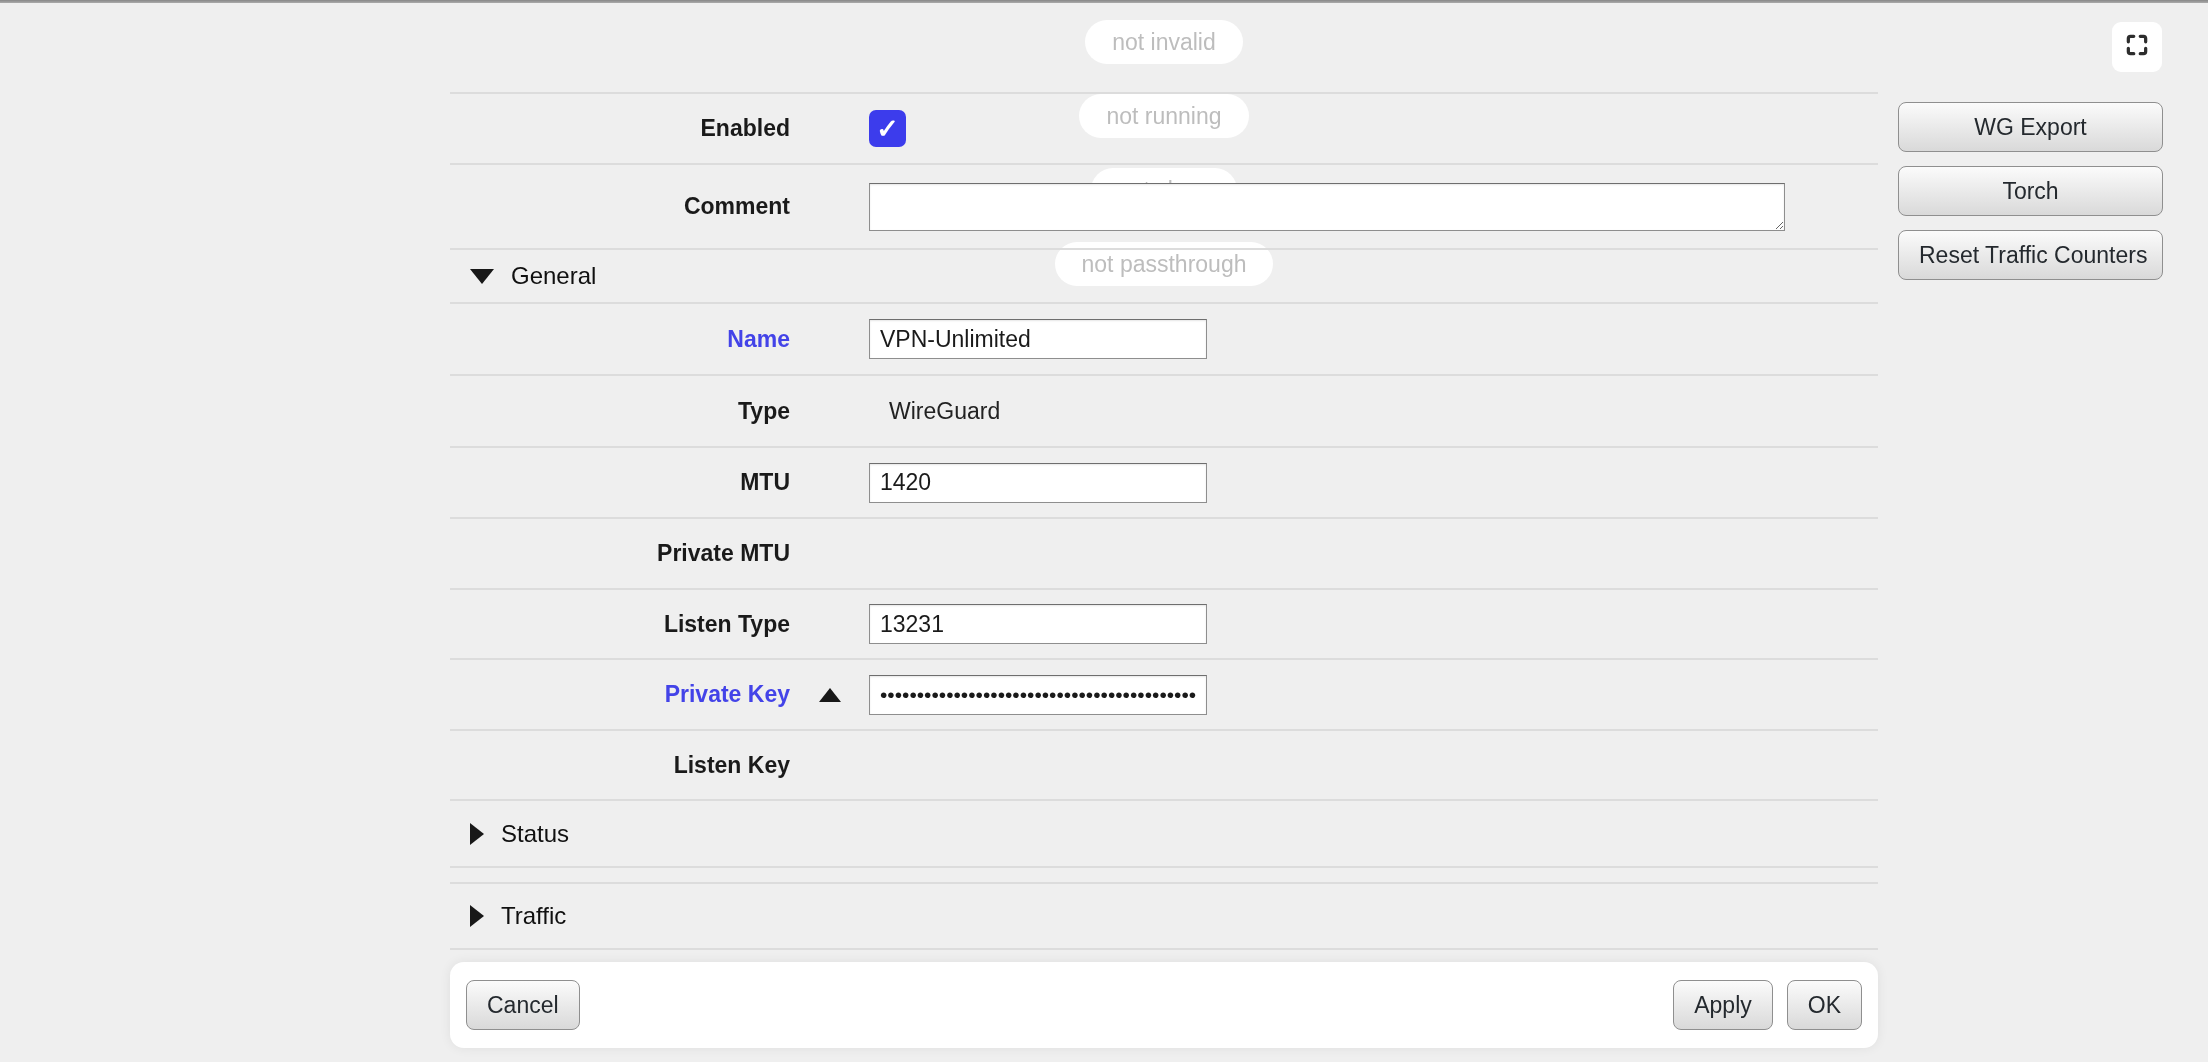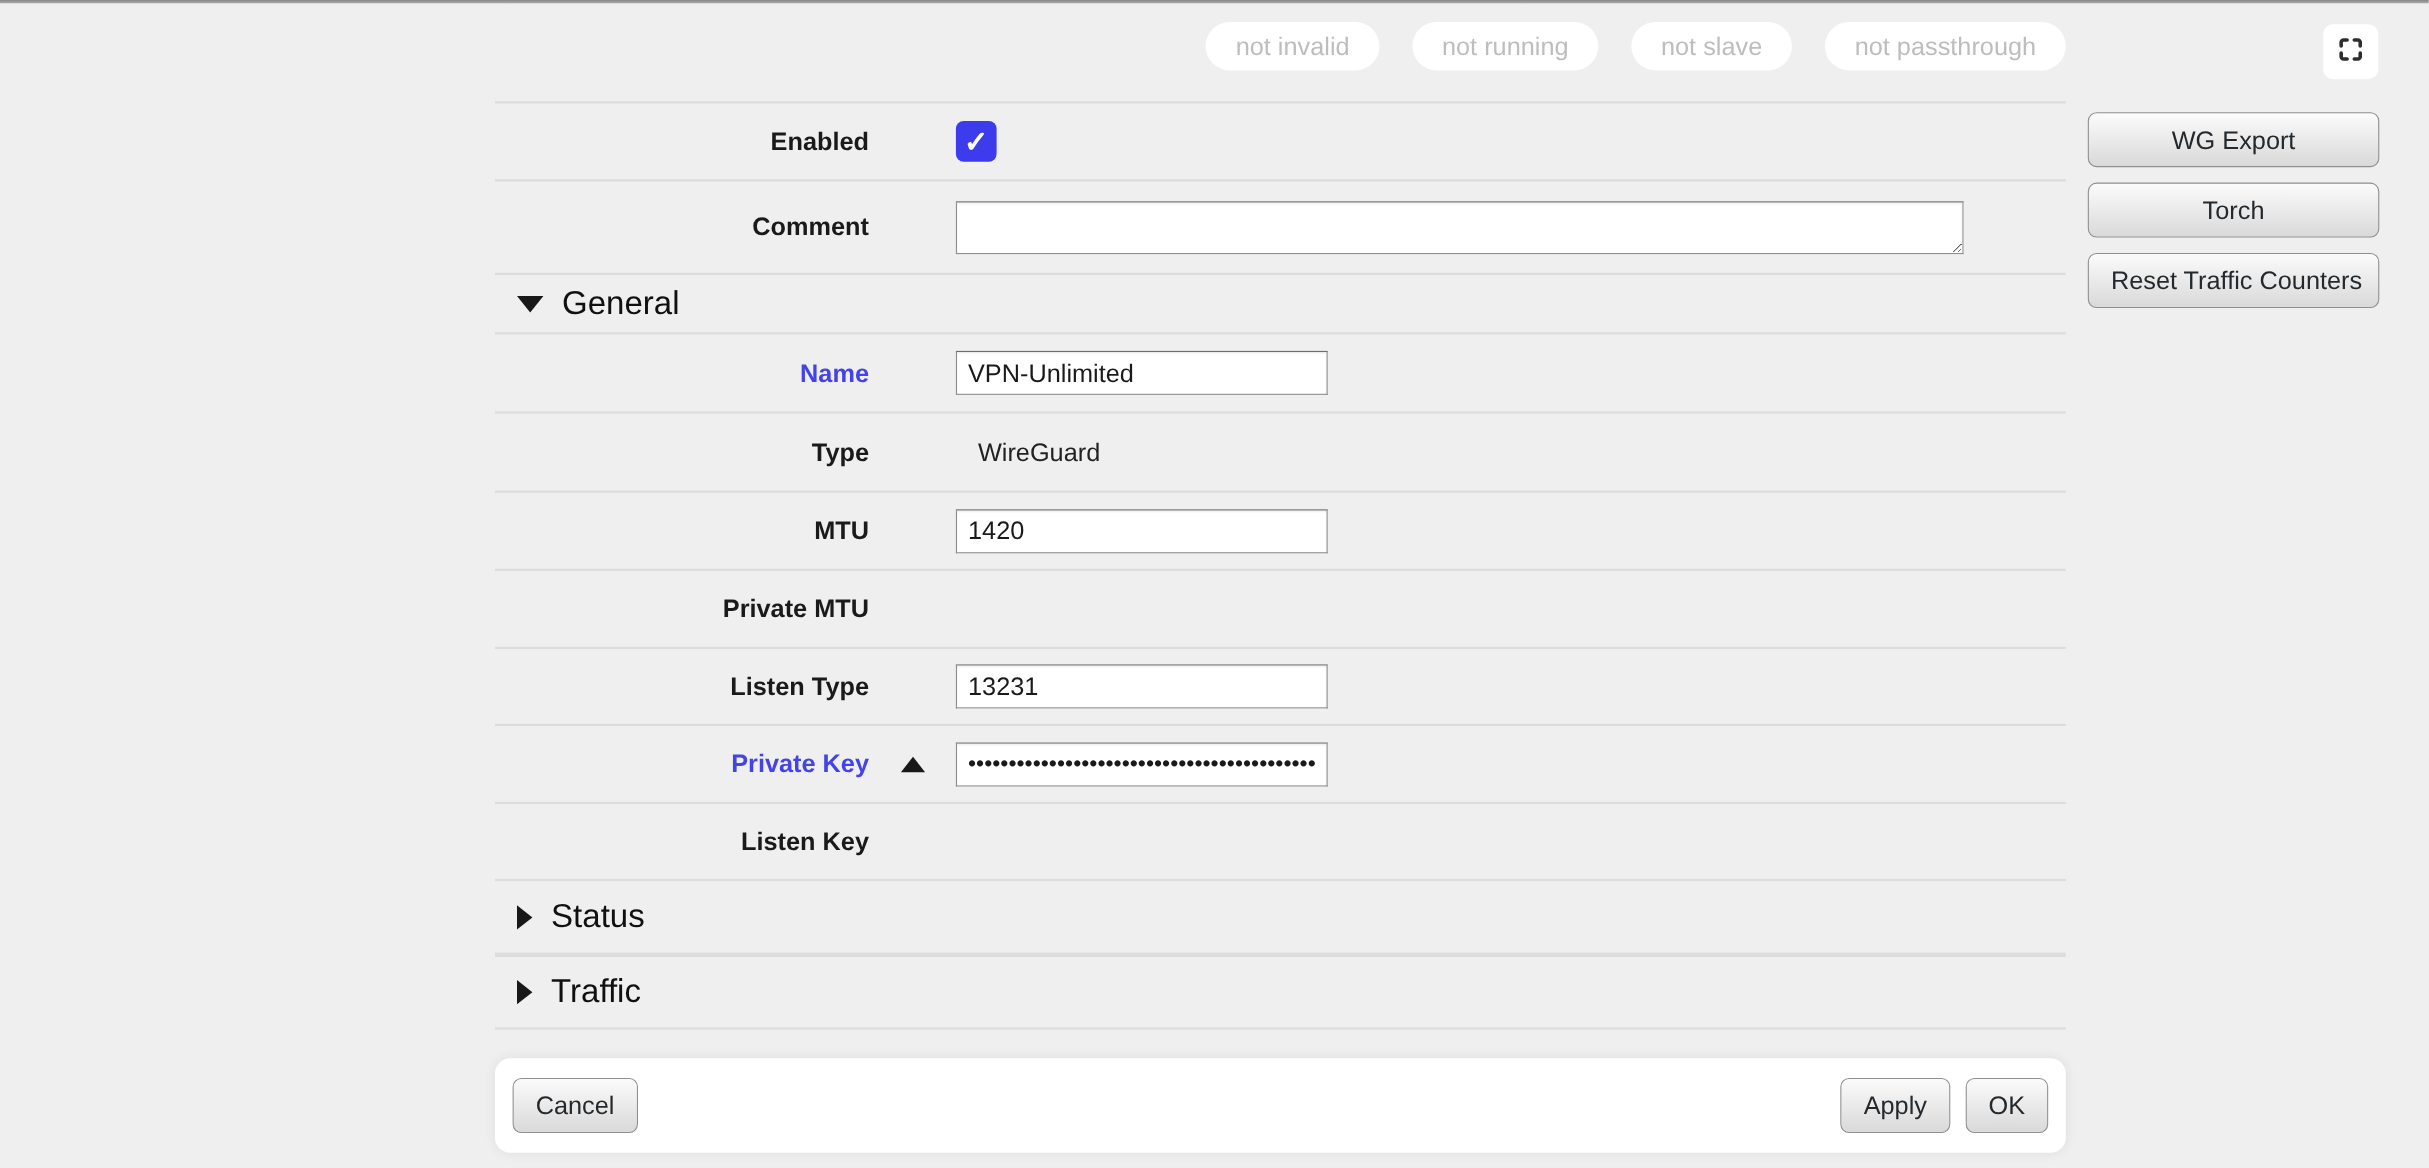--- a/index.html
+++ b/index.html
@@ -12,21 +12,21 @@
     color: #1a1a1a;
   }
   .top-border {
     position: absolute; top: 0; left: 0; right: 0; height: 3px;
     background: linear-gradient(#878787, #ababab);
   }
 
   
   .badges {
     position: absolute; left: 450px; top: 20px; width: 1428px; height: 44px;
-    display: flex; justify-content: flex-end; align-items: center; gap: 30px;
+    display: flex; justify-content: flex-start; align-items: center; gap: 30px; flex-direction: column;
   }
   .badge {
     background: #ffffff; color: #bdbdbd;
     height: 44px; line-height: 44px; padding: 0 27px;
     border-radius: 22px; font-size: 23px; white-space: nowrap;
   }
 
   
   .fullscreen-btn {
     position: absolute; left: 2112px; top: 22px; width: 50px; height: 50px;
@@ -85,38 +85,38 @@
   .checkbox {
     width: 37px; height: 37px; border-radius: 7px;
     background: #3c3cec;
     display: flex; align-items: center; justify-content: center;
     color: #ffffff; font-size: 27px; font-weight: bold;
     cursor: pointer;
   }
 
   
   .section { padding-left: 20px; }
-  .section .sec-label { font-size: 30px; color: #101010; margin-left: 17px; }
+  .section .sec-label { font-size: 24px; color: #101010; margin-left: 17px; }
   .tri-down {
     width: 0; height: 0;
     border-left: 12px solid transparent; border-right: 12px solid transparent;
     border-top: 15px solid #181818;
   }
   .tri-right {
     width: 0; height: 0;
     border-top: 11px solid transparent; border-bottom: 11px solid transparent;
     border-left: 14px solid #181818;
   }
   .tri-up {
     width: 0; height: 0;
     border-left: 11px solid transparent; border-right: 11px solid transparent;
     border-bottom: 14px solid #181818;
     cursor: pointer;
   }
-  .row.spaced-top { margin-top: 0; border-top: 2px solid #dcdcdc; }
+  .row.spaced-top { margin-top: 14px; border-top: 2px solid #dcdcdc; }
 
   
   .action-bar {
     position: absolute; left: 450px; top: 962px; width: 1428px; height: 86px;
     background: #ffffff; border-radius: 14px;
     box-shadow: 0 0 12px rgba(0,0,0,0.07);
     display: flex; align-items: center; padding: 18px 16px; gap: 14px;
   }
   .action-bar .spacer { flex: 1; }
 </style>

